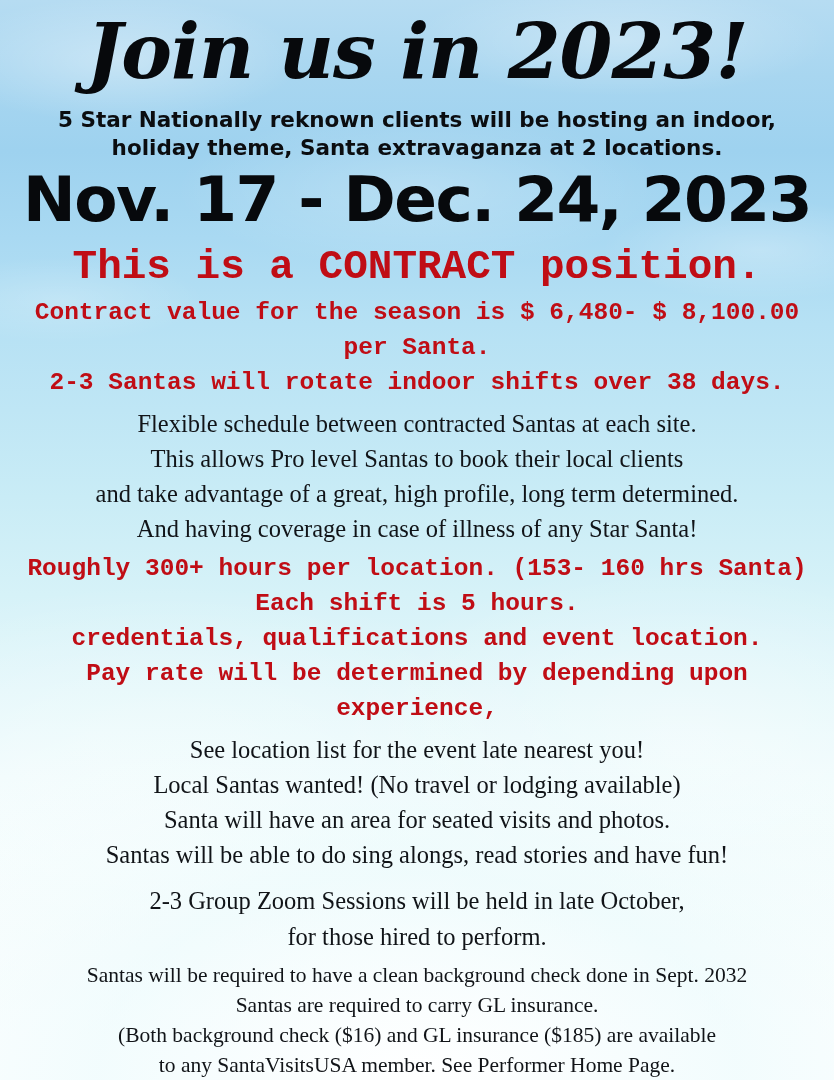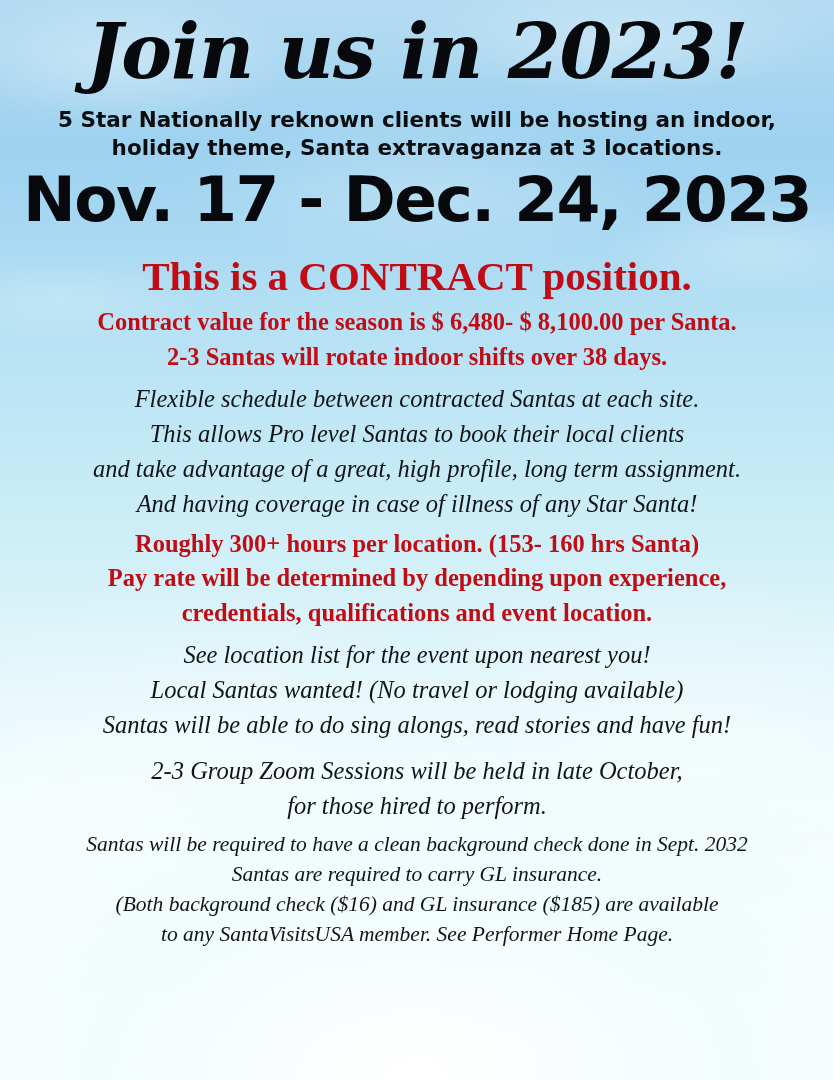--- a/index.html
+++ b/index.html
@@ -77,41 +77,40 @@
   .dates {
     font-family: "DejaVu Sans", sans-serif;
     font-weight: 700;
     font-size: 63px;
     line-height: 1.05;
     color: #07090c;
     margin-top: 4px;
     letter-spacing: -1.5px;
   }
   .contract-line {
-    font-family: Liberation Serif, serif;
+    font-family: Liberation Mono, monospace;
     font-weight: 700;
     font-size: 41px;
     color: #c00d15;
-    margin-top: 21px;
+    margin-top: 12px;
     line-height: 1.1;
   }
   .red-bold {
-    font-family: Liberation Serif, serif;
+    font-family: Liberation Mono, monospace;
     font-weight: 700;
     color: #c00d15;
     font-size: 24.5px;
     line-height: 1.42;
   }
   .black-reg {
     font-family: "Liberation Serif", serif;
     font-weight: 400;
     color: #111418;
     font-size: 24.5px;
     line-height: 1.43;
-    font-style: italic;
   }
   .black-reg.small {
     font-size: 21.5px;
     line-height: 1.40;
   }
   .block {
     margin: 0;
   }
   .gap-sm { height: 6px; }
   .gap-md { height: 11px; }
@@ -120,56 +119,58 @@
 </head>
 <body>
 
 <div id="poster">
   <div class="content">
 
     <div class="headline">Join us in 2023!</div>
 
     <div class="subhead">
       <p>5 Star Nationally reknown clients will be hosting an indoor,</p>
-      <p>holiday theme, Santa extravaganza at 3 locations.</p>
+      <p>holiday theme, Santa extravaganza at 2 locations.</p>
     </div>
 
     <div class="dates">Nov. 17 - Dec. 24, 2023</div>
 
     <div class="contract-line">This is a CONTRACT position.</div>
 
     <div class="gap-sm"></div>
 
     <div class="red-bold block">
       <p>Contract value for the season is $ 6,480- $ 8,100.00 per Santa.</p>
       <p>2-3 Santas will rotate indoor shifts over 38 days.</p>
     </div>
 
     <div class="gap-sm"></div>
 
     <div class="black-reg block">
       <p>Flexible schedule between contracted Santas at each site.</p>
       <p>This allows Pro level Santas to book their local clients</p>
-      <p>and take advantage of a great, high profile, long term assignment.</p>
+      <p>and take advantage of a great, high profile, long term determined.</p>
       <p>And having coverage in case of illness of any Star Santa!</p>
     </div>
 
     <div class="gap-sm"></div>
 
     <div class="red-bold block">
       <p>Roughly 300+ hours per location. (153- 160 hrs Santa)</p>
+      <p>Each shift is 5 hours.</p>
+      <p>credentials, qualifications and event location.</p>
       <p>Pay rate will be determined by depending upon experience,</p>
-      <p>credentials, qualifications and event location.</p>
     </div>
 
     <div class="gap-sm"></div>
 
     <div class="black-reg block">
-      <p>See location list for the event upon nearest you!</p>
+      <p>See location list for the event late nearest you!</p>
       <p>Local Santas wanted! (No travel or lodging available)</p>
+      <p>Santa will have an area for seated visits and photos.</p>
       <p>Santas will be able to do sing alongs, read stories and have fun!</p>
     </div>
 
     <div class="gap-md"></div>
 
     <div class="black-reg block">
       <p>2-3 Group Zoom Sessions will be held in late October,</p>
       <p>for those hired to perform.</p>
     </div>
 

